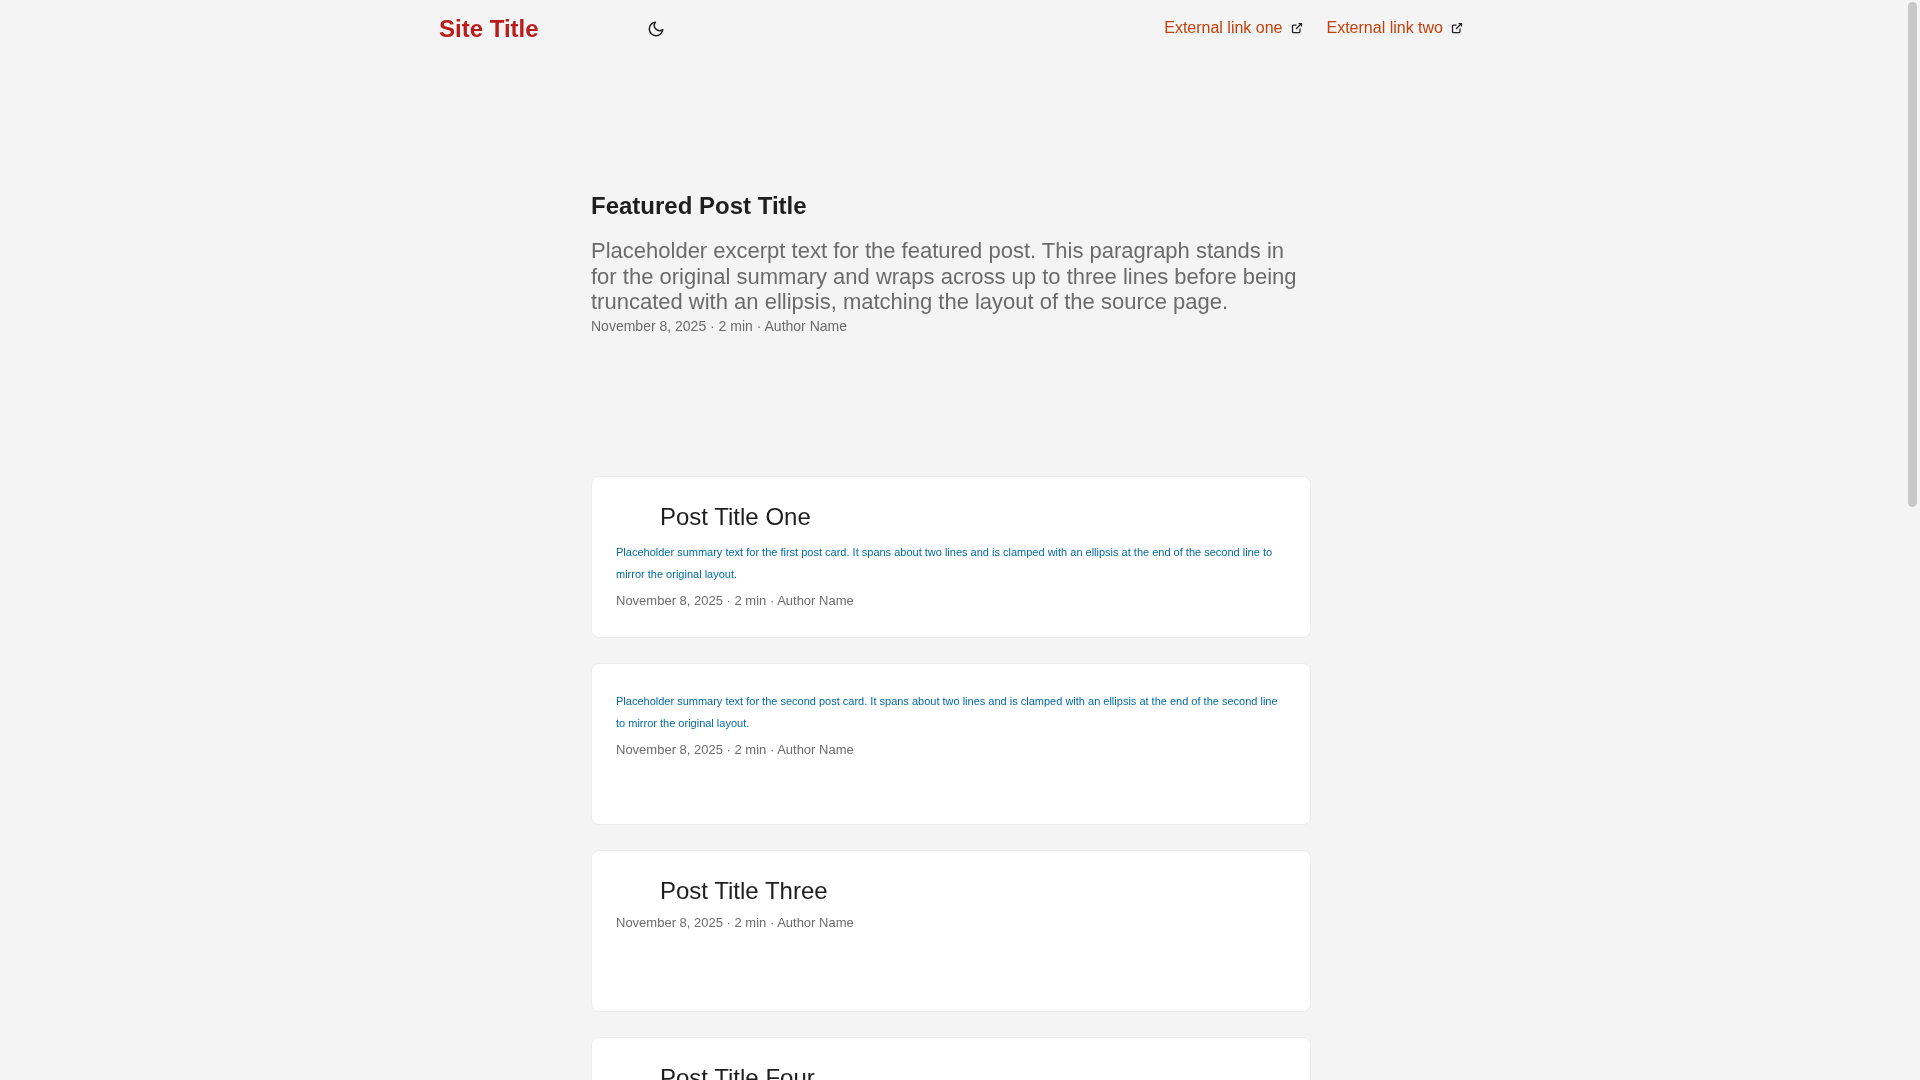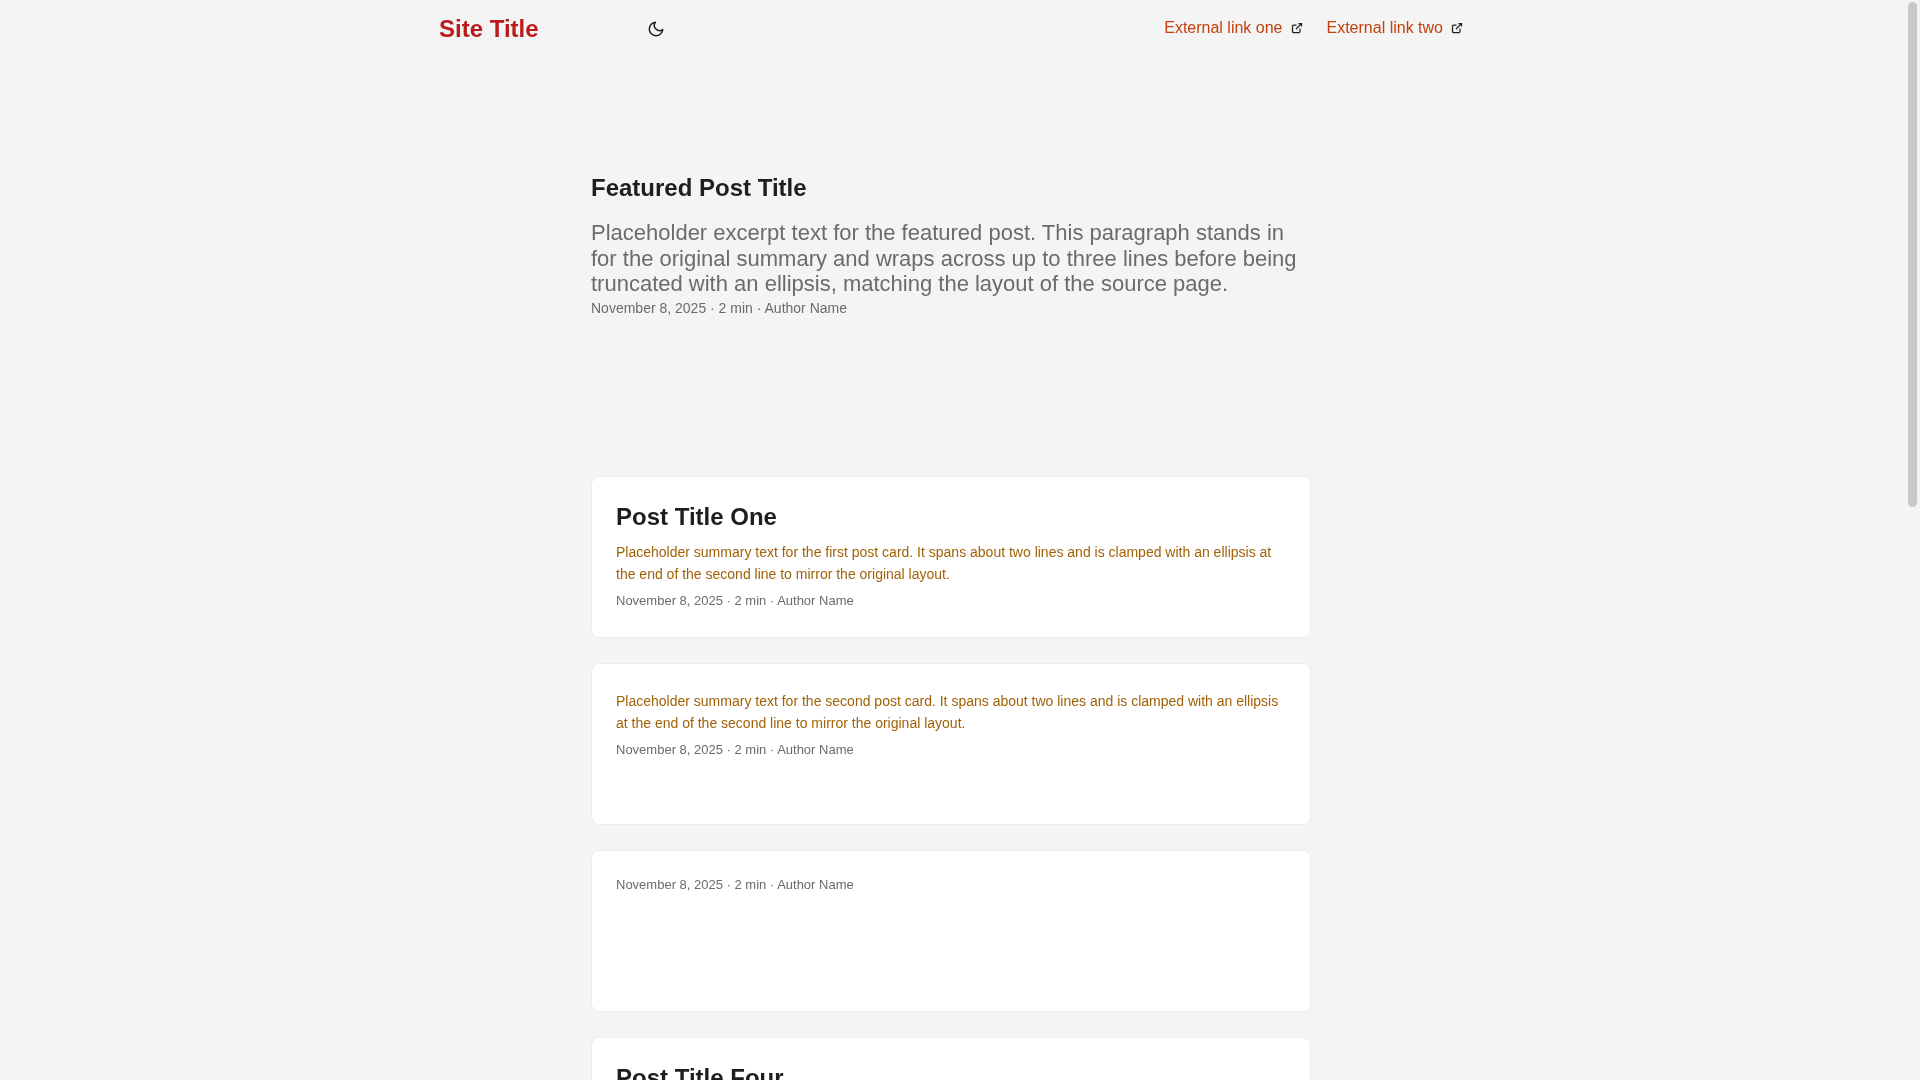--- a/index.html
+++ b/index.html
@@ -25,40 +25,40 @@
     .nav {
       position: absolute; right: 457px; top: 19px;
       display: flex; gap: 24px;
     }
     .nav a {
       font-size: 16px; color: #c2410c; text-decoration: none;
       display: flex; align-items: center; gap: 8px;
     }
     .nav svg { width: 12px; height: 12px; }
     .hero {
-      position: absolute; left: 591px; top: 174px; width: 720px;
+      position: absolute; left: 591px; top: 192px; width: 720px;
     }
     .hero h1 { font-size: 24px; font-weight: bold; margin-bottom: 18px; }
     .hero p {
       font-size: 22px; line-height: 25.5px; color: #6b6b6b;
       display: -webkit-box; -webkit-line-clamp: 3; -webkit-box-orient: vertical;
       overflow: hidden; margin-bottom: 3px;
     }
     .meta { font-size: 14px; color: #6b6b6b; }
     .cards {
       position: absolute; left: 591px; top: 476px; width: 720px;
       display: flex; flex-direction: column; gap: 25px;
     }
     .card {
       background: #ffffff; border: 1px solid #ececec; border-radius: 8px;
       height: 162px; padding: 26px 24px 0 24px; cursor: pointer;
     }
-    .card h2 { font-size: 24px; font-weight: bold; margin-bottom: 10px; }
+    .card h2 { font-size: 24px; font-weight: normal; margin-bottom: 10px; margin-left: 44px; }
     .card p {
-      font-size: 14px; line-height: 22px; color: #a16207;
+      font-size: 11px; line-height: 22px; color: #0369a1;
       display: -webkit-box; -webkit-line-clamp: 2; -webkit-box-orient: vertical;
       overflow: hidden; margin-bottom: 8px;
     }
     .card .meta { font-size: 13px; }
     .scrollbar {
       position: absolute; right: 0; top: 0; width: 15px; height: 1080px;
       background: #f4f4f4;
     }
     .scrollbar-thumb {
       position: absolute; right: 3px; top: 2px; width: 9px; height: 505px;
@@ -105,20 +105,21 @@
   <article class="card">
     <h2>Post Title One</h2>
     <p>Placeholder summary text for the first post card. It spans about two lines and is clamped with an ellipsis at the end of the second line to mirror the original layout.</p>
     <div class="meta">November 8, 2025 · 2 min · Author Name</div>
   </article>
   <article class="card">
     <p>Placeholder summary text for the second post card. It spans about two lines and is clamped with an ellipsis at the end of the second line to mirror the original layout.</p>
     <div class="meta">November 8, 2025 · 2 min · Author Name</div>
   </article>
   <article class="card">
+    <h2>Post Title Three</h2>
     <div class="meta">November 8, 2025 · 2 min · Author Name</div>
   </article>
   <article class="card">
     <h2>Post Title Four</h2>
 
   </article>
 </main>
 
 <div class="scrollbar">
   <div class="scrollbar-thumb"></div>

